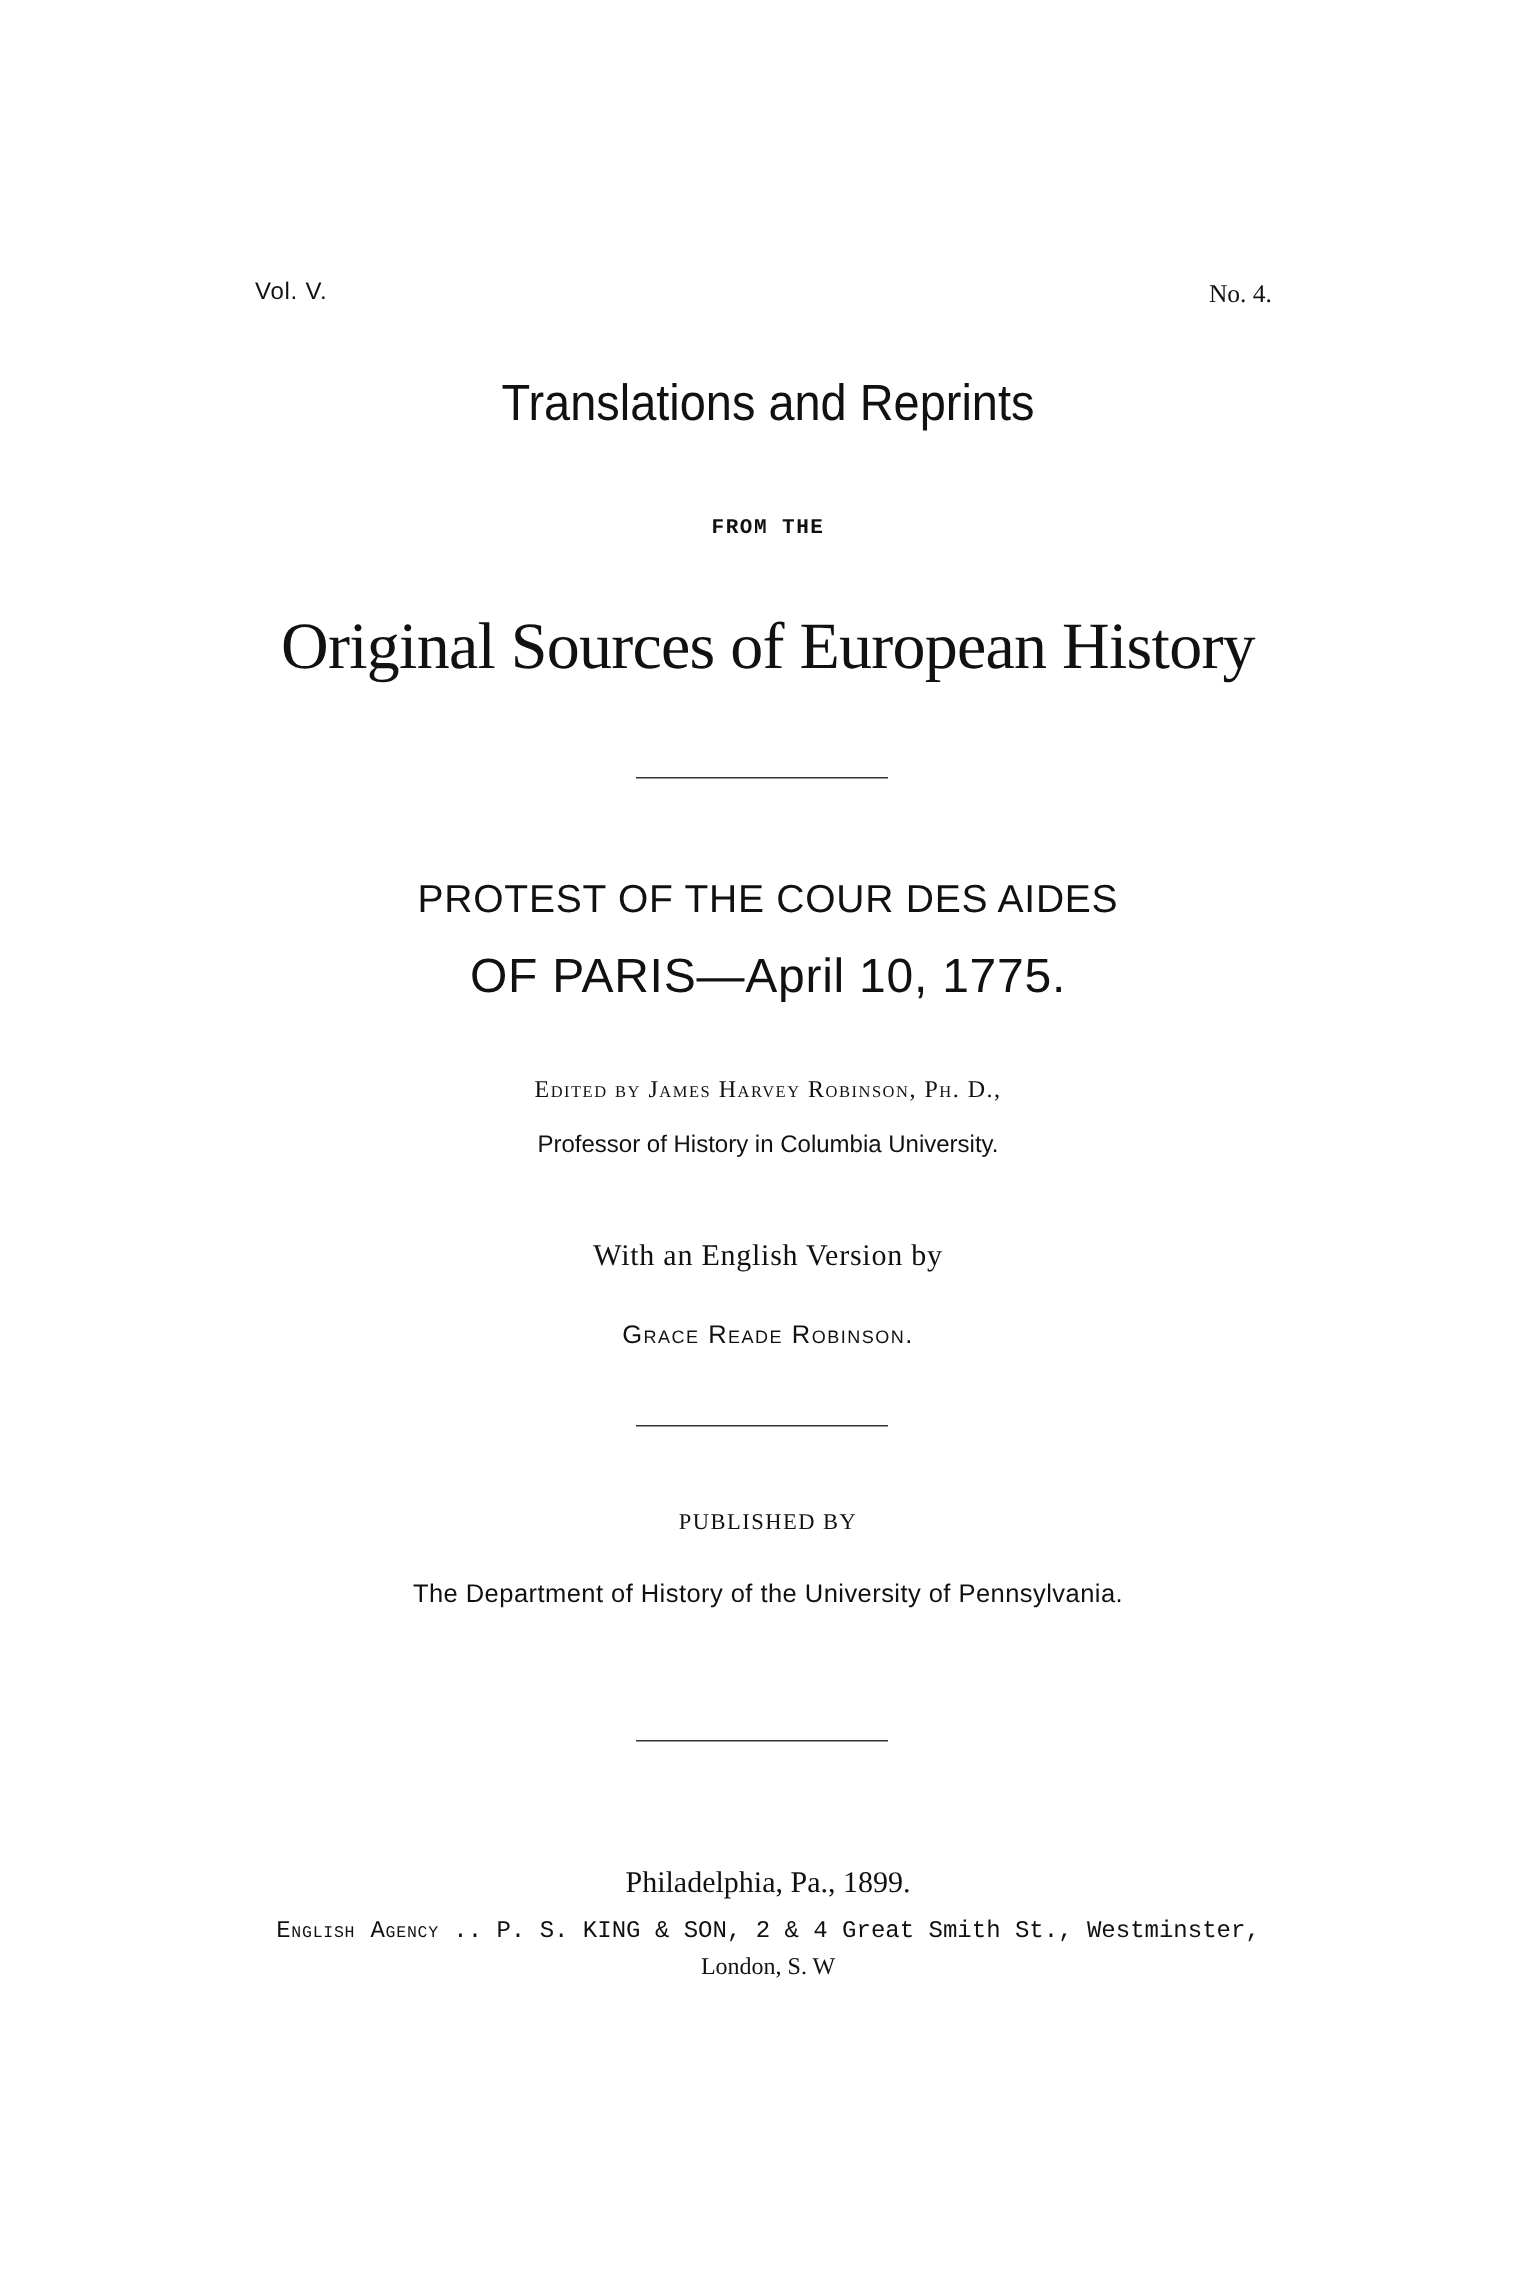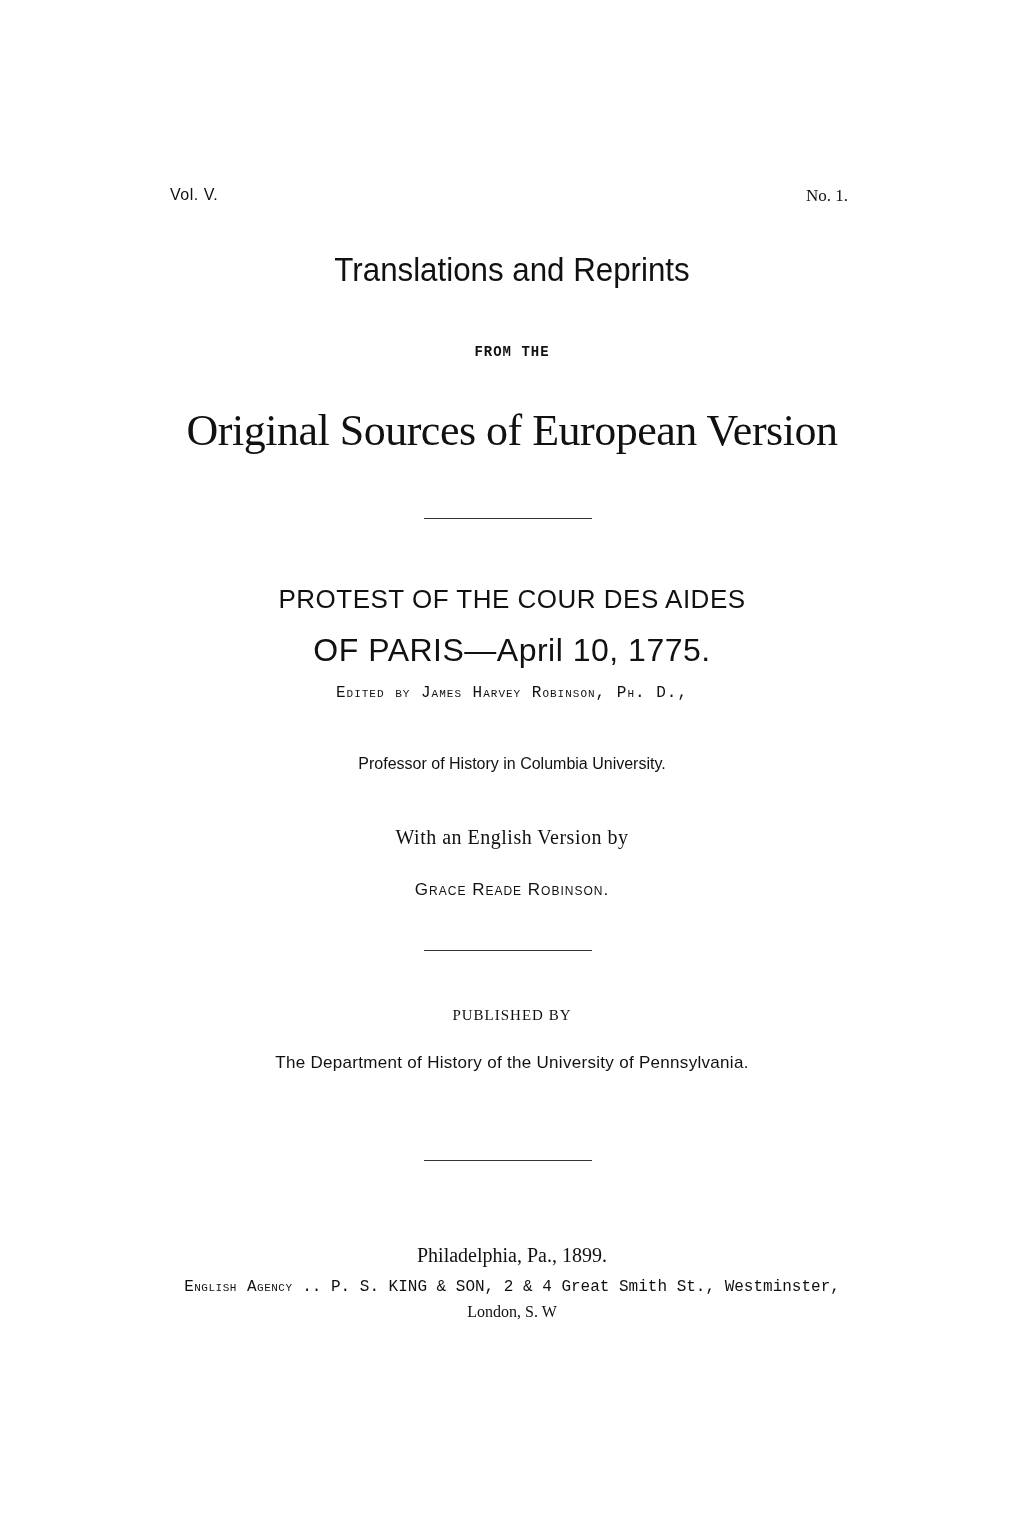--- a/index.html
+++ b/index.html
@@ -60,22 +60,22 @@
       font-size: 26px;
       letter-spacing: 0.5px;
     }
     .protest-2 {
       top: 632px;
       font-family: "Liberation Sans", sans-serif;
       font-size: 32px;
       letter-spacing: 0.5px;
     }
     .edited {
-      top: 684px;
-      font-family: Liberation Mono, monospace;
+      top: 718px;
+      font-family: Liberation Serif, serif;
       font-size: 16px;
       font-variant: small-caps;
       letter-spacing: 1px;
     }
     .professor {
       top: 755px;
       font-family: "Liberation Sans", sans-serif;
       font-size: 16px;
     }
     .with-english {
@@ -120,25 +120,25 @@
     .london {
       top: 1303px;
       font-family: "Liberation Serif", serif;
       font-size: 16px;
     }
   </style>
 </head>
 <body>
 
 <div class="abs vol">Vol. V.</div>
-<div class="abs num">No. 1.</div>
+<div class="abs num">No. 4.</div>
 
 <div class="abs center series-title">Translations and Reprints</div>
 <div class="abs center from-the">FROM THE</div>
-<div class="abs center main-title">Original Sources of European Version</div>
+<div class="abs center main-title">Original Sources of European History</div>
 
 <div class="rule" style="top:518px;"></div>
 
 <div class="abs center protest-1">PROTEST OF THE COUR DES AIDES</div>
 <div class="abs center protest-2">OF PARIS—April 10, 1775.</div>
 
 <div class="abs center edited">Edited by James Harvey Robinson, Ph. D.,</div>
 <div class="abs center professor">Professor of History in Columbia University.</div>
 
 <div class="abs center with-english">With an English Version by</div>

